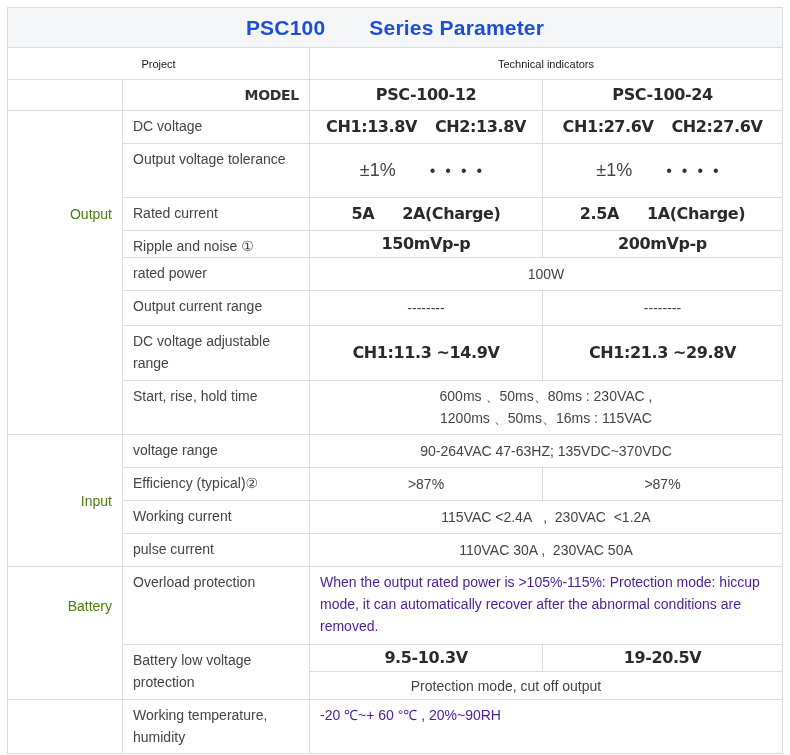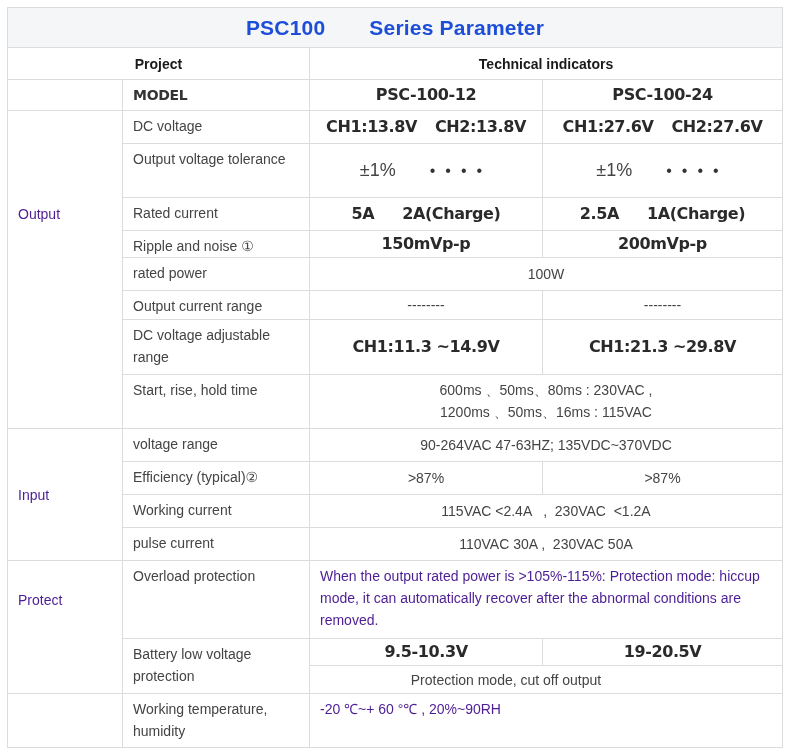--- a/index.html
+++ b/index.html
@@ -2,26 +2,26 @@
 <html><head>
 <meta charset="utf-8">
 <style>
   html, body { margin: 0; padding: 0; background: #ffffff; }
   body { width: 790px; height: 755px; overflow: hidden; position: relative; font-family: "Liberation Sans", sans-serif; }
   .tbl { position: absolute; left: 7px; top: 7px; width: 775px; }
   table { border-collapse: collapse; width: 775px; table-layout: fixed; }
   td { border: 1px solid #dcdcdc; padding: 0 10px; color: #4c1d95; font-size: 14px; vertical-align: middle; line-height: 22px; }
   td.title { background: #f5f6f8; text-align: center; font-size: 21px; font-weight: bold; color: #1d4ed8; height: 39px; letter-spacing: 0.2px; }
   td.title .gap { display: inline-block; width: 44px; }
-  td.hdr { text-align: center; font-weight: bold; font-size: 14px; color: #1a1a1a; height: 31px; }
-  td.grp { text-align: left; color: #4c1d95; }
+  td.hdr { text-align: center; font-weight: normal; font-size: 11px; color: #1a1a1a; height: 31px; }
+  td.grp { text-align: right; color: #4d7c0f; }
   td.lbl { color: #444; vertical-align: top; padding-top: 4px; margin-left: 23px; }
   td.bold { font-family: "DejaVu Sans", sans-serif; font-weight: bold; font-size: 16px; color: #2a2a2a; text-align: center; letter-spacing: -0.4px; }
   td.cen { text-align: center; color: #444; }
-  td.model-lbl { font-family: "DejaVu Sans", sans-serif; font-weight: bold; font-size: 14px; color: #333; letter-spacing: -0.3px; }
+  td.model-lbl { font-family: "DejaVu Sans", sans-serif; font-weight: bold; font-size: 14px; color: #333; letter-spacing: -0.3px; text-align: right; }
   .sp { display: inline-block; width: 18px; }
   .sp2 { display: inline-block; width: 28px; }
   .tol { font-size: 18px; color: #444; font-weight: normal; font-family: "Liberation Sans", sans-serif; }
   .dots { font-size: 16px; letter-spacing: 10px; margin-left: 34px; color: #333; }
   td.left { text-align: left; vertical-align: top; padding-top: 4px; }
 </style>
 </head>
 <body>
 
 <div class="tbl">
@@ -65,21 +65,21 @@
   </tr>
   <tr style="height:22px">
     <td class="lbl">Ripple and noise ①</td>
     <td class="bold">150mVp-p</td>
     <td class="bold">200mVp-p</td>
   </tr>
   <tr style="height:33px">
     <td class="lbl">rated power</td>
     <td class="cen" colspan="2">100W</td>
   </tr>
-  <tr style="height:29px">
+  <tr style="height:35px">
     <td class="lbl">Output current range</td>
     <td class="cen">--------</td>
     <td class="cen">--------</td>
   </tr>
   <tr style="height:55px">
     <td class="lbl">DC voltage adjustable range</td>
     <td class="bold">CH1:11.3 ~14.9V</td>
     <td class="bold">CH1:21.3 ~29.8V</td>
   </tr>
   <tr style="height:54px">
@@ -103,21 +103,21 @@
   <tr style="height:33px">
     <td class="lbl">Working current</td>
     <td class="cen" colspan="2" style="white-space:pre;">115VAC &lt;2.4A   ,  230VAC  &lt;1.2A</td>
   </tr>
   <tr style="height:33px">
     <td class="lbl">pulse current</td>
     <td class="cen" colspan="2" style="white-space:pre;">110VAC 30A ,  230VAC 50A</td>
   </tr>
 
   <tr style="height:78px">
-    <td class="grp" rowspan="3" style="vertical-align:top;padding-top:28px;">Protect</td>
+    <td class="grp" rowspan="3" style="vertical-align:top;padding-top:28px;">Battery</td>
     <td class="lbl">Overload protection</td>
     <td class="left" colspan="2">When the output rated power is &gt;105%-115%: Protection mode: hiccup mode, it can automatically recover after the abnormal conditions are removed.</td>
   </tr>
   <tr style="height:27px">
     <td class="lbl" rowspan="2">Battery low voltage protection</td>
     <td class="bold">9.5-10.3V</td>
     <td class="bold">19-20.5V</td>
   </tr>
   <tr style="height:28px">
     <td class="cen" colspan="2" style="padding-right:90px;">Protection mode, cut off output</td>

